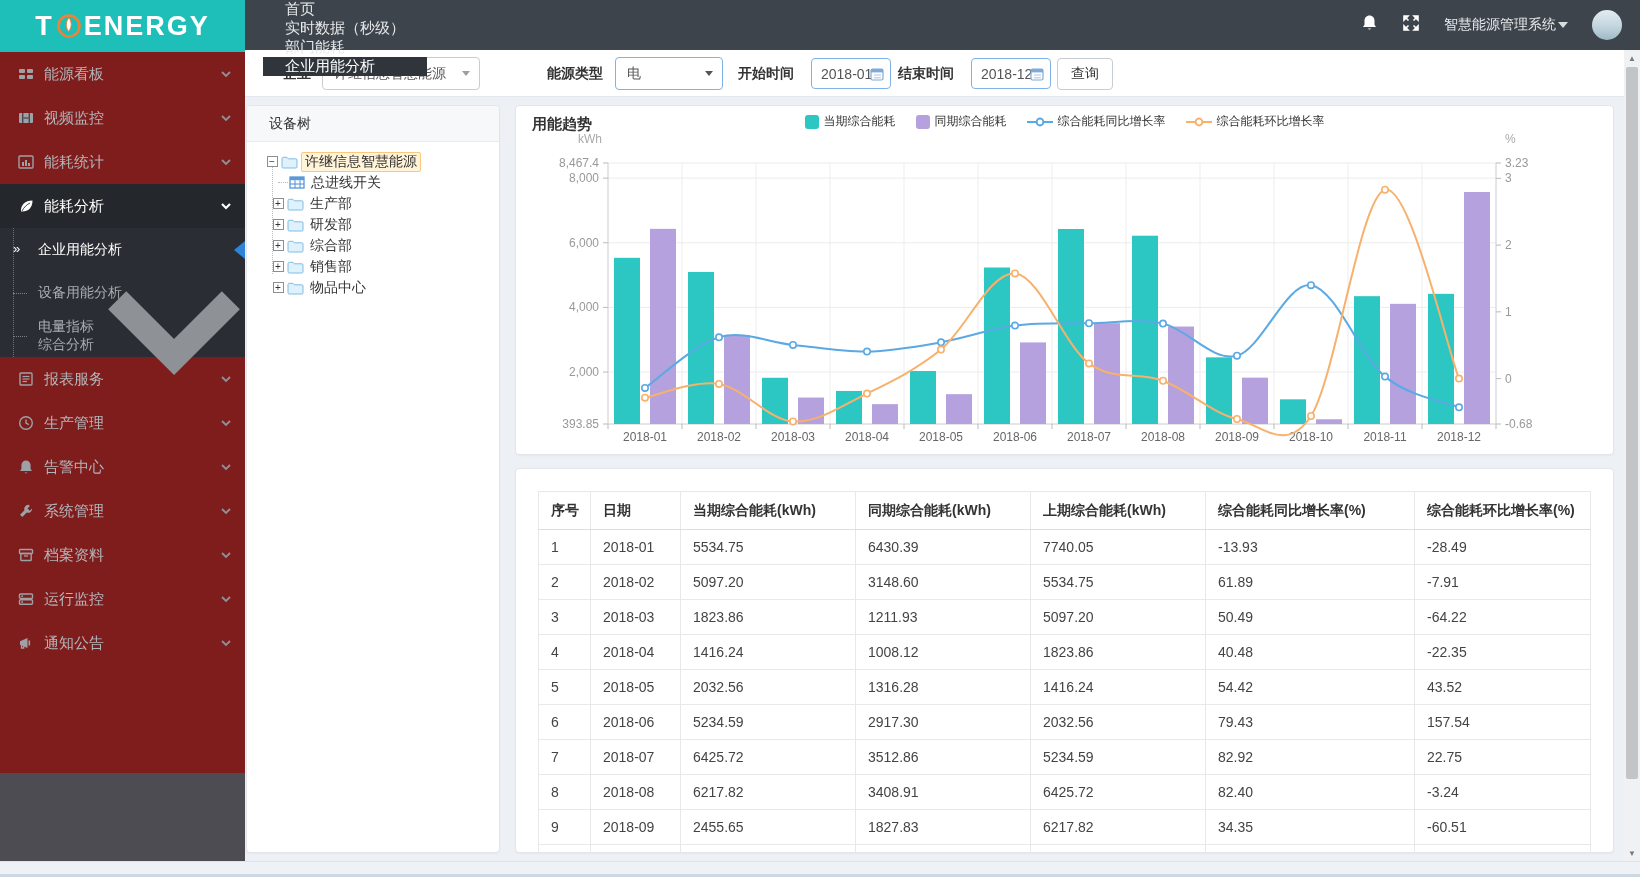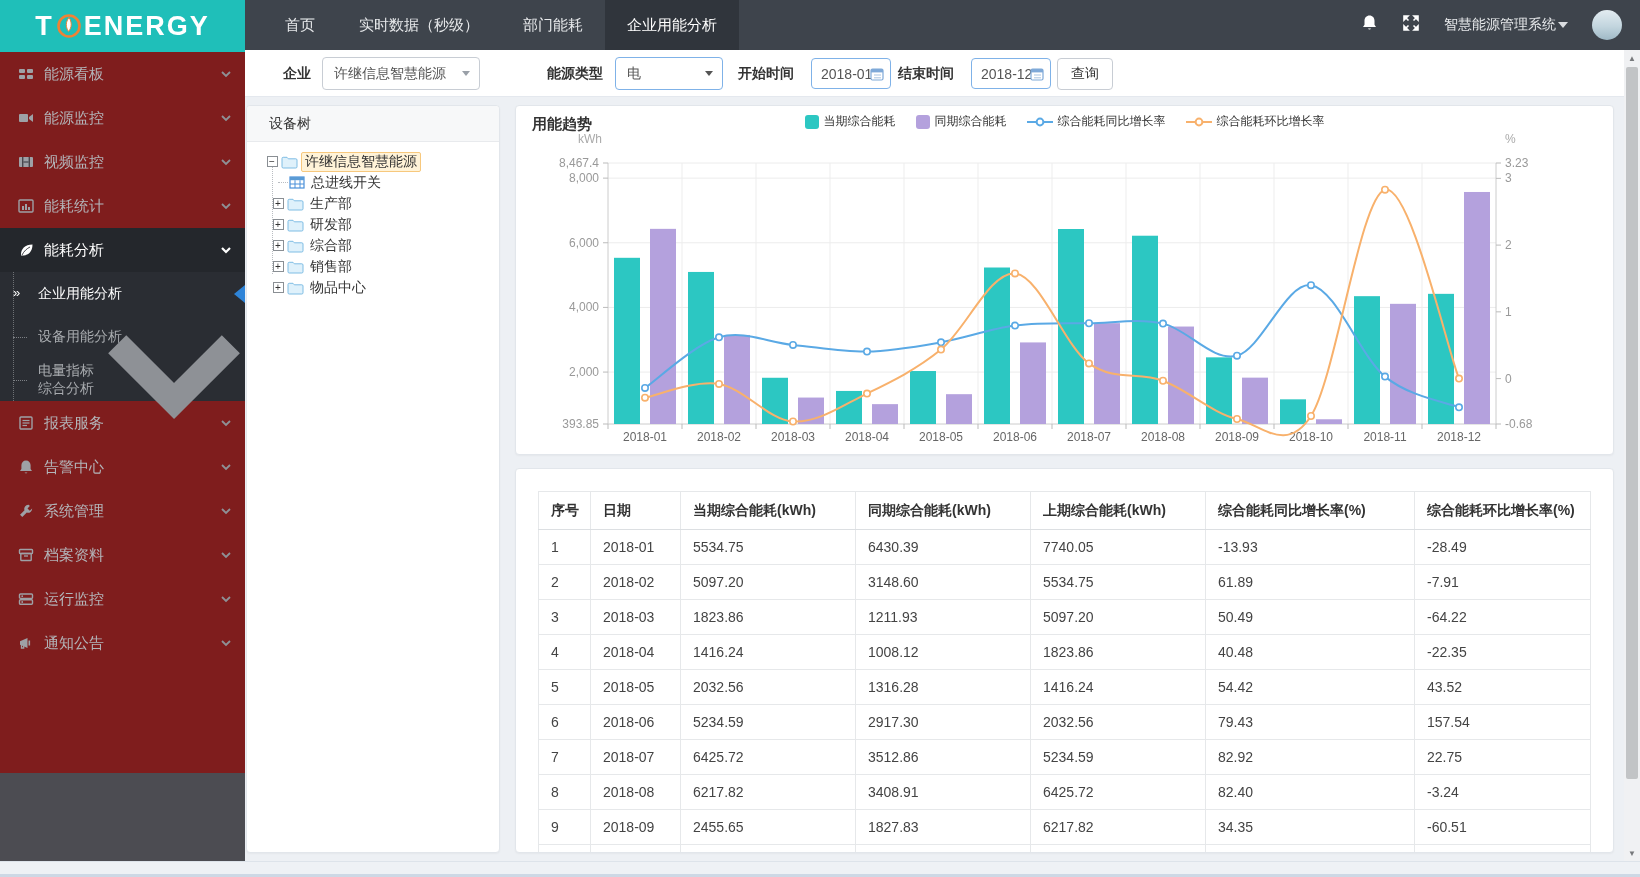--- a/index.html
+++ b/index.html
@@ -2,21 +2,21 @@
 <html><head>
 <meta charset="utf-8">
 <style>
   * { margin:0; padding:0; box-sizing:border-box; }
   html,body { width:1640px; height:877px; overflow:hidden; font-family:"Liberation Sans", sans-serif; background:#EDF0F4; }
 
   
   .topbar { position:absolute; left:0; top:0; width:1640px; height:50px; background:#3E444C; z-index:5; }
   .logo { position:absolute; left:0; top:0; width:245px; height:52px; background:#1FBFB9; display:flex; align-items:center; justify-content:center; gap:2px; z-index:6; }
   .logo .lt { color:#fff; font-size:27px; font-weight:bold; letter-spacing:2px; }
-  .nav { position:absolute; left:245px; top:0; height:50px; display:flex; padding-left:18px; }
+  .nav { position:absolute; left:245px; top:0; height:50px; display:flex; padding-left:18px;flex-direction:column; }
   .nav-item { height:50px; display:flex; align-items:center; padding:0 22px; color:#E7E9EB; font-size:15px; cursor:pointer; }
   .nav-item.active { background:#30353C; color:#fff; }
   .top-right { position:absolute; right:18px; top:0; height:50px; display:flex; align-items:center; gap:24px; }
   .sys-name { color:#E7E9EB; font-size:14px; display:flex; align-items:center; gap:2px; cursor:pointer; }
   .caret-down { width:0; height:0; border-left:5px solid transparent; border-right:5px solid transparent; border-top:6px solid #DADDE0; }
   .avatar { width:30px; height:30px; border-radius:50%; background:linear-gradient(180deg,#e3ecf1 0%,#c2d5de 55%,#9fb9c6 100%); cursor:pointer; }
 
   
   .sidebar { position:absolute; left:0; top:52px; width:245px; height:810px; background:#7f1d1d; z-index:4; }
   .sidebar-lower { position:absolute; left:0; top:721px; width:245px; height:89px; background:#4C4C52; }
@@ -127,30 +127,20 @@
   <div class="sidebar-lower"></div>
   <div id="side-items">
       <div class="side-item">
         <span class="ico"><svg width="16" height="16" viewBox="0 0 16 16" fill="#9EA1A6" stroke="#9EA1A6" stroke-width="0">
             <rect x="1" y="3" width="6" height="4" rx="1"></rect>
             <rect x="9" y="3" width="6" height="4" rx="1"></rect>
             <rect x="1" y="9" width="6" height="4" rx="1"></rect>
             <rect x="9" y="9" width="6" height="4" rx="1"></rect>
           </svg></span>
         <span class="lbl">能源看板</span>
-        <svg class="chev" viewBox="0 0 10 7">
-          <path d="M1 1l4 4 4-4" fill="none" stroke="#8E9196" stroke-width="1.8"></path>
-        </svg>
-      </div>
-      <div class="side-item">
-        <span class="ico"><svg width="16" height="16" viewBox="0 0 16 16" fill="#9EA1A6" stroke="#9EA1A6" stroke-width="0">
-            <rect x="1" y="4" width="9" height="8" rx="1"></rect>
-            <path d="M11 7l4-3v8l-4-3z"></path>
-          </svg></span>
-        <span class="lbl">能源监控</span>
         <svg class="chev" viewBox="0 0 10 7">
           <path d="M1 1l4 4 4-4" fill="none" stroke="#8E9196" stroke-width="1.8"></path>
         </svg>
       </div>
       <div class="side-item">
         <span class="ico"><svg width="16" height="16" viewBox="0 0 16 16" fill="#9EA1A6" stroke="#9EA1A6" stroke-width="0">
             <rect x="1" y="3" width="14" height="10" rx="1"></rect>
             <rect x="4" y="3" width="1.4" height="10" fill="#47474D"></rect>
             <rect x="10.6" y="3" width="1.4" height="10" fill="#47474D"></rect>
             <rect x="5.4" y="7.4" width="5.2" height="1.2" fill="#47474D"></rect>
@@ -204,20 +194,30 @@
         </div>
       </div>
       <div class="side-item">
         <span class="ico"><svg width="16" height="16" viewBox="0 0 16 16" fill="#9EA1A6" stroke="#9EA1A6" stroke-width="0">
             <rect x="2" y="2" width="12" height="12" rx="1" fill="none" stroke-width="1.4"></rect>
             <line x1="4.5" y1="5.5" x2="11.5" y2="5.5" stroke-width="1.2"></line>
             <line x1="4.5" y1="8" x2="11.5" y2="8" stroke-width="1.2"></line>
             <line x1="4.5" y1="10.5" x2="9" y2="10.5" stroke-width="1.2"></line>
           </svg></span>
         <span class="lbl">报表服务</span>
+        <svg class="chev" viewBox="0 0 10 7">
+          <path d="M1 1l4 4 4-4" fill="none" stroke="#8E9196" stroke-width="1.8"></path>
+        </svg>
+      </div>
+      <div class="side-item">
+        <span class="ico"><svg width="16" height="16" viewBox="0 0 16 16" fill="#9EA1A6" stroke="#9EA1A6" stroke-width="0">
+            <circle cx="8" cy="8" r="6.3" fill="none" stroke-width="1.4"></circle>
+            <path d="M8 4.5V8l2.8 1.6" fill="none" stroke-width="1.4"></path>
+          </svg></span>
+        <span class="lbl">生产管理</span>
         <svg class="chev" viewBox="0 0 10 7">
           <path d="M1 1l4 4 4-4" fill="none" stroke="#8E9196" stroke-width="1.8"></path>
         </svg>
       </div>
       <div class="side-item">
         <span class="ico"><svg width="16" height="16" viewBox="0 0 16 16" fill="#9EA1A6" stroke="#9EA1A6" stroke-width="0">
             <path d="M8 1.5c-2.8 0-4.6 2.1-4.6 4.8v3.8L2 12h12l-1.4-1.9V6.3C12.6 3.6 10.8 1.5 8 1.5z"></path>
             <path d="M6.6 13.4a1.5 1.5 0 0 0 2.8 0z"></path>
           </svg></span>
         <span class="lbl">告警中心</span>

